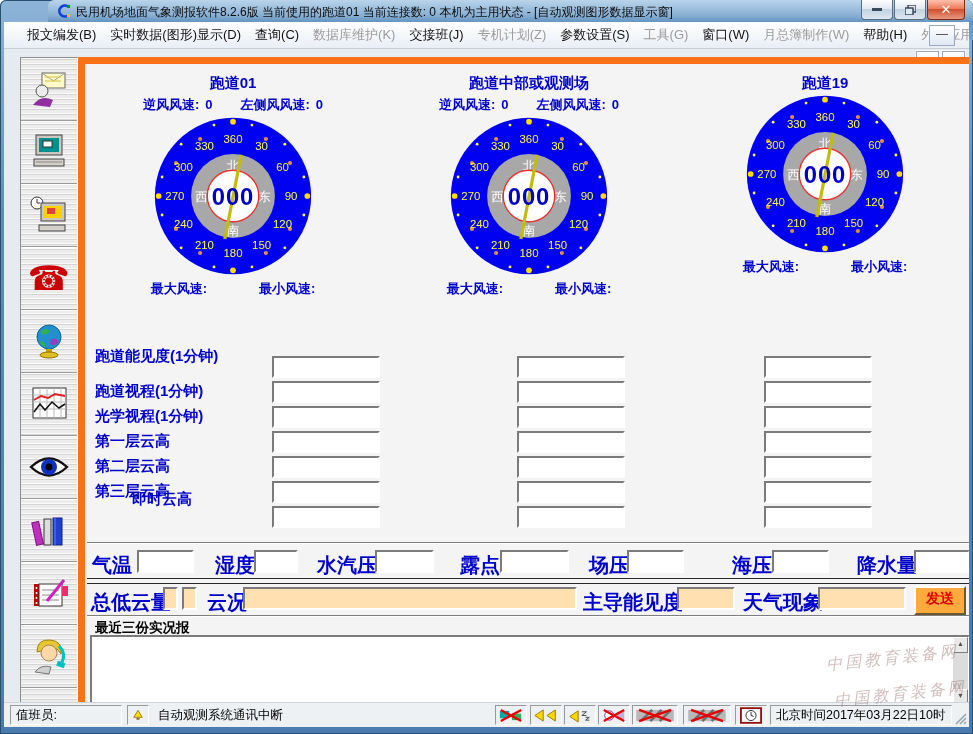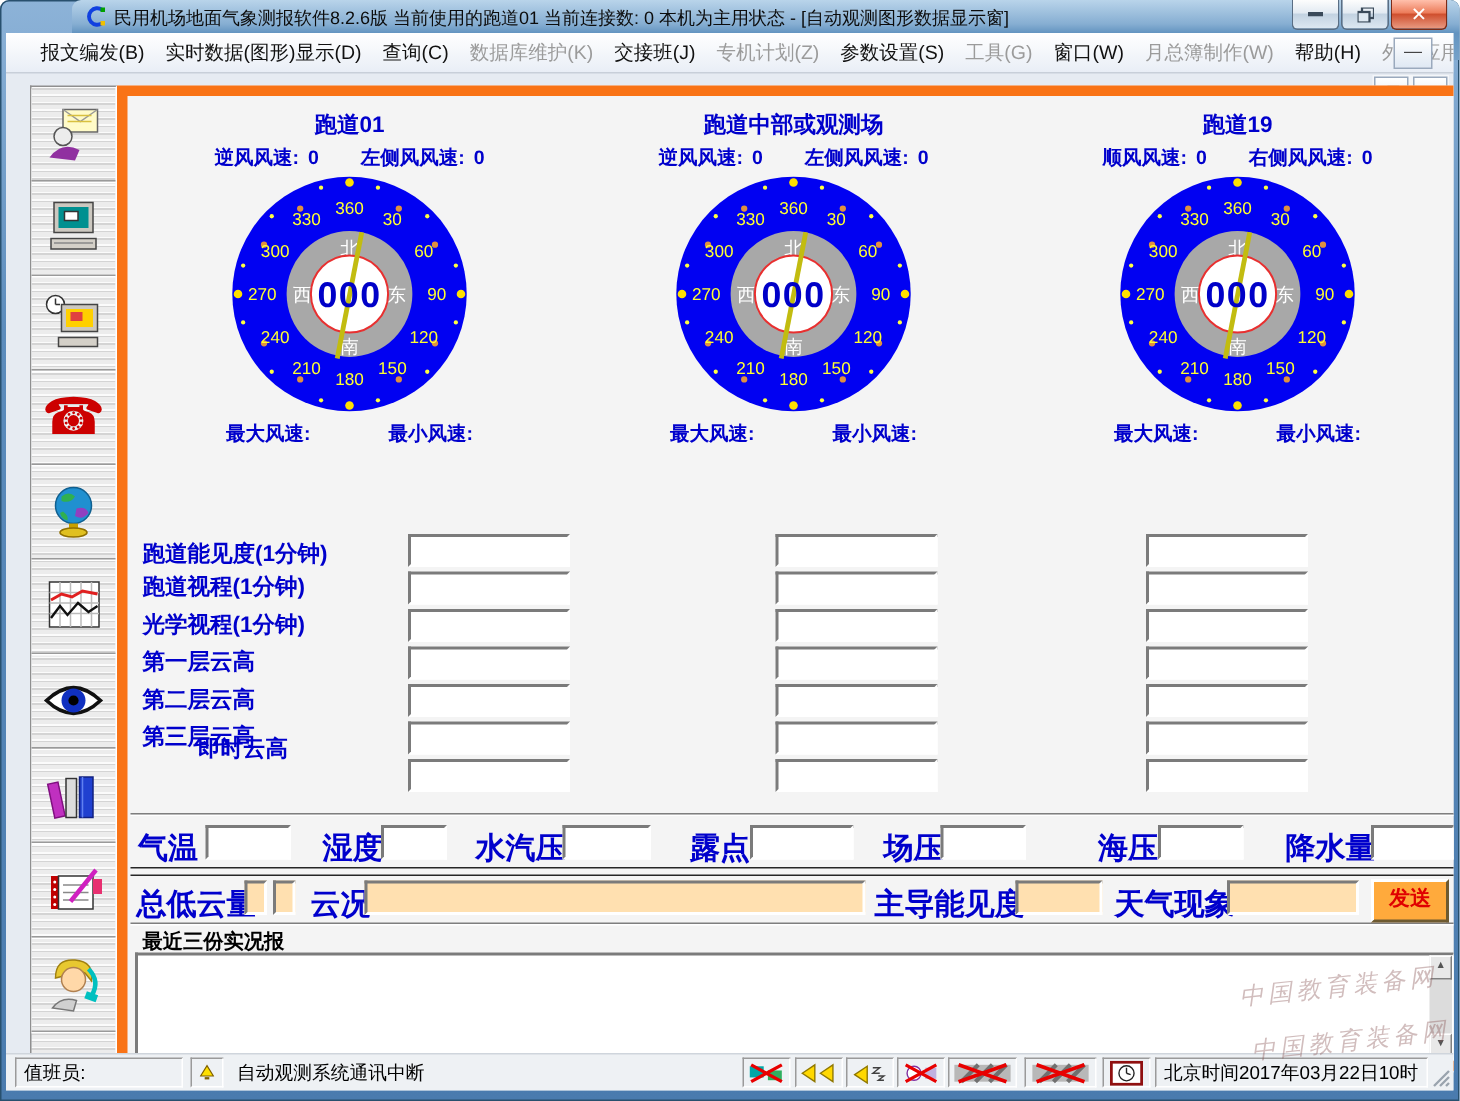--- a/index.html
+++ b/index.html
@@ -344,24 +344,20 @@
             <text class="dval" x="85" y="94" text-anchor="middle">000</text>
           </svg>
           <div class="dial-minmax">
             <span><span>最大风速:</span><b></b></span>
             <span><span>最小风速:</span><b></b></span>
           </div>
         </div>
 
         <div class="dial-col">
           <div class="dial-title">跑道19</div>
-          <div class="dial-speeds">
-            <span><span>顺风风速:</span><b>0</b></span>
-            <span><span>右侧风风速:</span><b>0</b></span>
-          </div>
           <svg width="162" height="162" viewBox="0 0 170 170">
             <circle cx="85" cy="85" r="82" fill="#0101f2"></circle>
             <circle cx="85" cy="7" r="3" fill="#ffe000"></circle>
               <circle cx="163" cy="85" r="3" fill="#ffe000"></circle>
               <circle cx="85" cy="163" r="3" fill="#ffe000"></circle>
               <circle cx="7" cy="85" r="3" fill="#ffe000"></circle>
             <circle cx="104.9" cy="10.6" r="1.5" fill="#ffff40"></circle>
               <circle cx="139.4" cy="30.6" r="1.5" fill="#ffff40"></circle>
               <circle cx="159.4" cy="65.1" r="1.5" fill="#ffff40"></circle>
               <circle cx="159.4" cy="104.9" r="1.5" fill="#ffff40"></circle>
@@ -404,21 +400,21 @@
           </svg>
           <div class="dial-minmax">
             <span><span>最大风速:</span><b></b></span>
             <span><span>最小风速:</span><b></b></span>
           </div>
         </div>
       </div>
 
 
       <div>
-        <span class="r-label" style="top:296px;">跑道能见度(1分钟)</span>
+        <span class="r-label" style="top:283px;">跑道能见度(1分钟)</span>
         <input class="sunken r-in" style="left: 187px; top: 292px;" value="">
         <input class="sunken r-in" style="left: 432px; top: 292px;" value="">
         <input class="sunken r-in" style="left: 679px; top: 292px;" value="">
         <span class="r-label" style="top:318px;">跑道视程(1分钟)</span>
         <input class="sunken r-in" style="left: 187px; top: 317px;" value="">
         <input class="sunken r-in" style="left: 432px; top: 317px;" value="">
         <input class="sunken r-in" style="left: 679px; top: 317px;" value="">
         <span class="r-label" style="top:343px;">光学视程(1分钟)</span>
         <input class="sunken r-in" style="left: 187px; top: 342px;" value="">
         <input class="sunken r-in" style="left: 432px; top: 342px;" value="">

